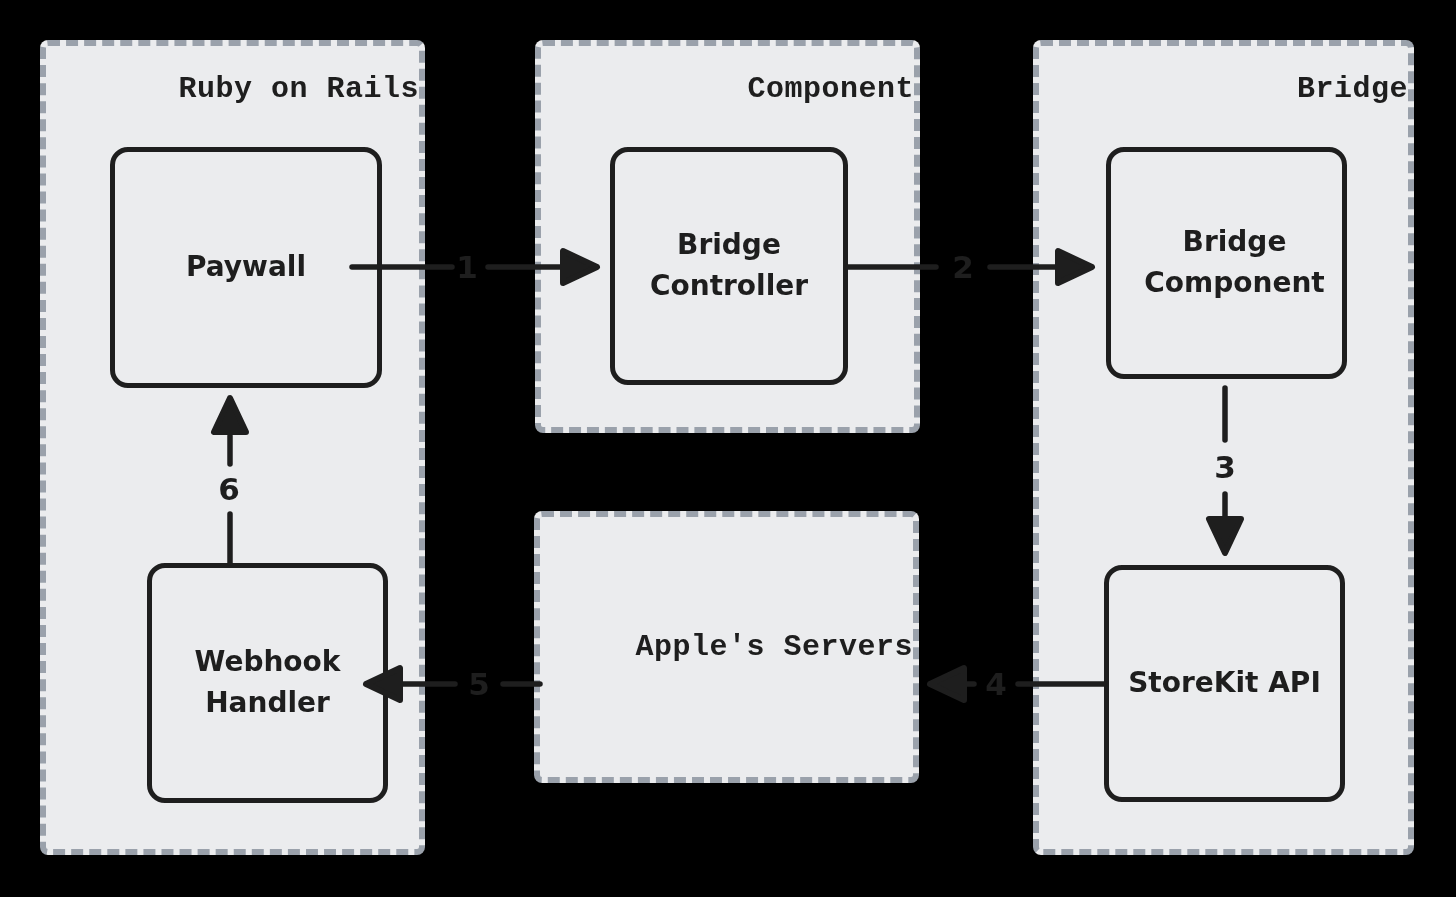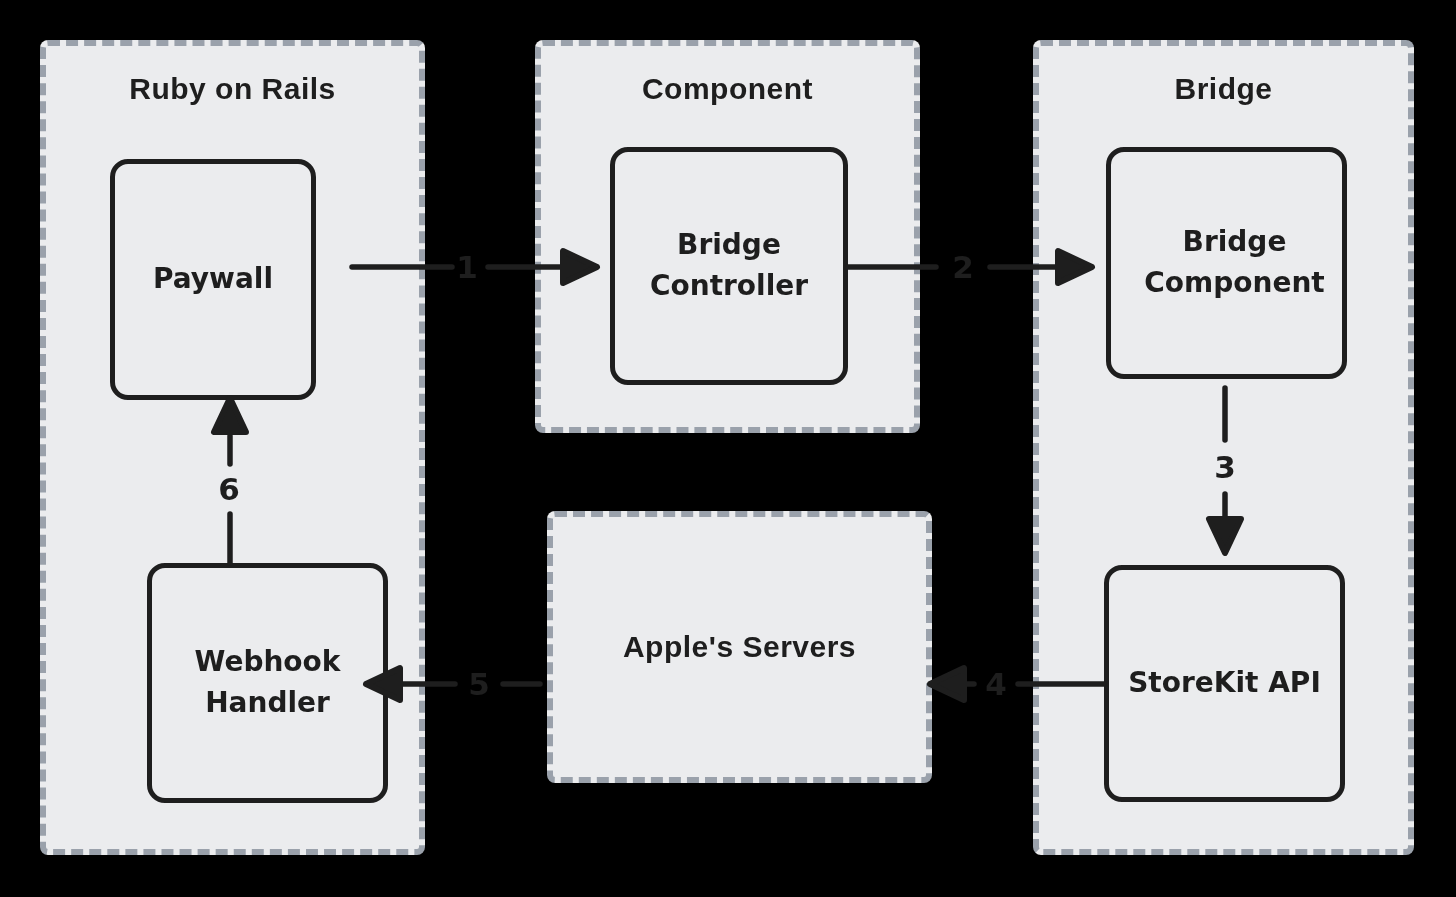--- a/index.html
+++ b/index.html
@@ -17,58 +17,58 @@
     position: absolute;
     box-sizing: border-box;
     background: #ebecee;
     border: 6px dashed #9aa1ab;
     border-radius: 8px;
   }
   .container-title {
     position: absolute;
     left: 0;
     width: 100%;
-    text-align: center;
+    text-align: right;
     top: 26px;
     color: #1e1e1e;
-    font-family: Liberation Sans, sans-serif;
+    font-family: Liberation Mono, monospace;
     font-weight: 700;
     font-size: 30px;
     letter-spacing: 0.5px;
     white-space: nowrap;
   }
   .container-title.center-v {
     top: 50%;
     transform: translateY(-50%);
   }
   .c-rails  { left: 40px;   top: 40px;  width: 385px; height: 815px; }
   .c-js     { left: 535px;  top: 40px;  width: 385px; height: 393px; }
   .c-swift  { left: 1033px; top: 40px;  width: 381px; height: 815px; }
-  .c-apple  { left: 547px;  top: 511px; width: 385px; height: 272px; }
+  .c-apple  { left: 534px;  top: 511px; width: 385px; height: 272px; }
 
   
   .node {
     position: absolute;
     box-sizing: border-box;
     background: #ebecee;
     border: 5px solid #1e1e1e;
     border-radius: 18px;
     display: flex;
     align-items: center;
     justify-content: center;
     text-align: center;
   }
   .node-label {
     color: #1e1e1e;
     font-weight: 700;
     font-size: 28px;
     line-height: 1.45;
     padding: 0 14px;
   }
-  .n-paywall   { left: 110px;  top: 147px; width: 206px; height: 241px; margin-top: 12px; }
+  .n-paywall   { left: 110px;  top: 147px; width: 272px; height: 241px; }
   .n-bridgectl { left: 610px;  top: 147px; width: 238px; height: 238px; }
   .n-bridgecmp { left: 1106px; top: 147px; width: 241px; height: 232px; padding-left: 16px; }
   .n-webhook   { left: 112px;  top: 563px; width: 241px; height: 240px; margin-left: 35px; }
   .n-storekit  { left: 1104px; top: 565px; width: 241px; height: 237px; }
 
   
   svg.arrows {
     position: absolute;
     left: 0; top: 0;
     width: 1456px; height: 897px;

